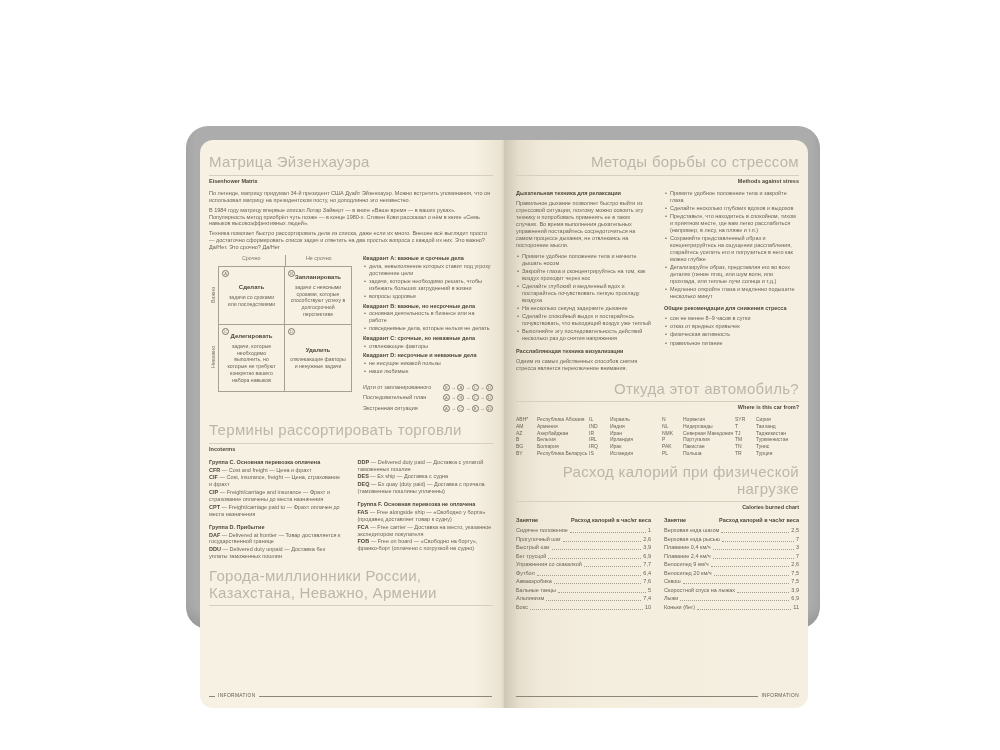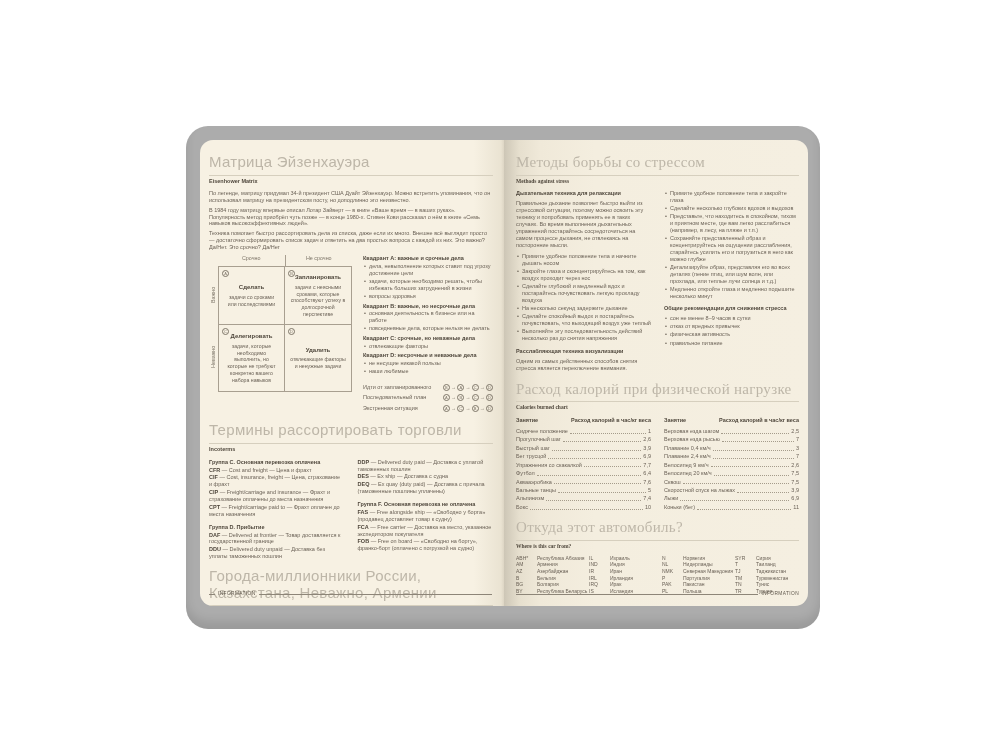--- a/index.html
+++ b/index.html
@@ -1,30 +1,30 @@
 <!DOCTYPE html>
 <html><head>
 <meta charset="utf-8">
 <style>
   html,body{margin:0;padding:0;background:#fff;}
   .stage{position:relative;width:1000px;height:750px;background:#ffffff;overflow:hidden;
          font-family:"Liberation Sans","DejaVu Sans",sans-serif;}
   .cover{position:absolute;left:186px;top:126px;width:634px;height:503px;background:#acacac;
          border-radius:22px;box-shadow:inset 0 -8px 10px rgba(0,0,0,0.10);}
   .spread{position:absolute;left:200px;top:140px;width:608px;height:466px;display:flex;}
-  .page{position:relative;width:304px;height:466px;box-sizing:border-box;overflow:hidden;
+  .page{position:relative;width:304px;height:568px;box-sizing:border-box;overflow:hidden;
         font-size:5.5px;line-height:1.25;color:#6b6257;}
   .page-left{border-radius:13px 0 0 13px;padding:14px 11px 22px 9px;
         background:linear-gradient(to right,#f7f1e3 0%,#f7f1e3 90%,#eae3d2 99%,#ddd5c4 100%);}
   .page-right{border-radius:0 13px 13px 0;padding:14px 9px 22px 12px;
         background:linear-gradient(to right,#cdc6b6 0%,#e6dfce 5%,#f0e9d9 12%,#f4eedf 30%,#f5efe1 100%);}
   .sec-title{font-size:15px;line-height:1.1;font-weight:400;color:#bdb6a8;letter-spacing:0.3px;
         padding-bottom:4px;border-bottom:1px solid #d6cfbe;margin-bottom:2px;}
   .sec-sub{font-size:5.5px;font-weight:700;color:#4f473c;margin-bottom:6px;}
-  .ta-r{font-family:Liberation Serif, serif;}
+  .ta-r{text-align:right;}
   .sec{margin-bottom:7px;}
   p{margin:0 0 2.5px 0;}
   .h-bold{font-weight:700;color:#4f473c;margin-bottom:3px;}
   .bullet{position:relative;padding-left:6px;margin-bottom:1.2px;}
   .bullet::before{content:"•";position:absolute;left:1px;color:#6b6257;}
   
   .matrix-row{display:flex;gap:11px;margin-top:5px;}
   .matrix-area{width:143px;flex-shrink:0;}
   .mcol-labels{display:flex;margin-left:9px;height:11px;font-size:5.4px;color:#7d7568;}
   .mcol-label{flex:1;text-align:center;}
@@ -343,20 +343,138 @@
             <div class="bullet">сон не менее 8–9 часов в сутки</div>
                 <div class="bullet">отказ от вредных привычек</div>
                 <div class="bullet">физическая активность</div>
                 <div class="bullet">правильное питание</div>
               </div>
           </div>
         </div>
       </div>
 
       <div class="sec">
+        <div class="sec-title ta-r">Откуда этот автомобиль?</div>
+        <div class="sec-sub ta-r">Where is this car from?</div>
+        <div class="cars-grid">
+          <div class="car-col">
+
+          <div class="car-row">
+                <span class="car-code">ABH*</span>
+                <span>Республика Абхазия</span>
+              </div>
+              <div class="car-row">
+                <span class="car-code">AM</span>
+                <span>Армения</span>
+              </div>
+              <div class="car-row">
+                <span class="car-code">AZ</span>
+                <span>Азербайджан</span>
+              </div>
+              <div class="car-row">
+                <span class="car-code">B</span>
+                <span>Бельгия</span>
+              </div>
+              <div class="car-row">
+                <span class="car-code">BG</span>
+                <span>Болгария</span>
+              </div>
+              <div class="car-row">
+                <span class="car-code">BY</span>
+                <span>Республика Беларусь</span>
+              </div>
+            </div>
+          <div class="car-col">
+
+          <div class="car-row">
+                <span class="car-code">IL</span>
+                <span>Израиль</span>
+              </div>
+              <div class="car-row">
+                <span class="car-code">IND</span>
+                <span>Индия</span>
+              </div>
+              <div class="car-row">
+                <span class="car-code">IR</span>
+                <span>Иран</span>
+              </div>
+              <div class="car-row">
+                <span class="car-code">IRL</span>
+                <span>Ирландия</span>
+              </div>
+              <div class="car-row">
+                <span class="car-code">IRQ</span>
+                <span>Ирак</span>
+              </div>
+              <div class="car-row">
+                <span class="car-code">IS</span>
+                <span>Исландия</span>
+              </div>
+            </div>
+          <div class="car-col">
+
+          <div class="car-row">
+                <span class="car-code">N</span>
+                <span>Норвегия</span>
+              </div>
+              <div class="car-row">
+                <span class="car-code">NL</span>
+                <span>Нидерланды</span>
+              </div>
+              <div class="car-row">
+                <span class="car-code">NMK</span>
+                <span>Северная Македония</span>
+              </div>
+              <div class="car-row">
+                <span class="car-code">P</span>
+                <span>Португалия</span>
+              </div>
+              <div class="car-row">
+                <span class="car-code">PAK</span>
+                <span>Пакистан</span>
+              </div>
+              <div class="car-row">
+                <span class="car-code">PL</span>
+                <span>Польша</span>
+              </div>
+            </div>
+          <div class="car-col">
+            <div>
+
+            <div class="car-row">
+                  <span class="car-code">SYR</span>
+                  <span>Сирия</span>
+                </div>
+                <div class="car-row">
+                  <span class="car-code">T</span>
+                  <span>Таиланд</span>
+                </div>
+                <div class="car-row">
+                  <span class="car-code">TJ</span>
+                  <span>Таджикистан</span>
+                </div>
+                <div class="car-row">
+                  <span class="car-code">TM</span>
+                  <span>Туркменистан</span>
+                </div>
+                <div class="car-row">
+                  <span class="car-code">TN</span>
+                  <span>Тунис</span>
+                </div>
+                <div class="car-row">
+                  <span class="car-code">TR</span>
+                  <span>Турция</span>
+                </div>
+              </div>
+
+          </div>
+        </div>
+      </div>
+
+      <div class="sec">
         <div class="sec-title ta-r">Расход калорий при физической нагрузке</div>
         <div class="sec-sub ta-r">Calories burned chart</div>
         <div class="two-col">
           <div class="col">
             <div class="cal-head">
               <span>Занятие</span>
               <span>Расход калорий в час/кг веса</span>
             </div>
             <div>
 
@@ -467,138 +585,20 @@
                 <div class="dotrow">
                   <span>Коньки (бег)</span>
                   <span class="dots"></span>
                   <span>11</span>
                 </div>
               </div>
           </div>
         </div>
       </div>
 
-      <div class="sec">
-        <div class="sec-title ta-r">Откуда этот автомобиль?</div>
-        <div class="sec-sub ta-r">Where is this car from?</div>
-        <div class="cars-grid">
-          <div class="car-col">
-
-          <div class="car-row">
-                <span class="car-code">ABH*</span>
-                <span>Республика Абхазия</span>
-              </div>
-              <div class="car-row">
-                <span class="car-code">AM</span>
-                <span>Армения</span>
-              </div>
-              <div class="car-row">
-                <span class="car-code">AZ</span>
-                <span>Азербайджан</span>
-              </div>
-              <div class="car-row">
-                <span class="car-code">B</span>
-                <span>Бельгия</span>
-              </div>
-              <div class="car-row">
-                <span class="car-code">BG</span>
-                <span>Болгария</span>
-              </div>
-              <div class="car-row">
-                <span class="car-code">BY</span>
-                <span>Республика Беларусь</span>
-              </div>
-            </div>
-          <div class="car-col">
-
-          <div class="car-row">
-                <span class="car-code">IL</span>
-                <span>Израиль</span>
-              </div>
-              <div class="car-row">
-                <span class="car-code">IND</span>
-                <span>Индия</span>
-              </div>
-              <div class="car-row">
-                <span class="car-code">IR</span>
-                <span>Иран</span>
-              </div>
-              <div class="car-row">
-                <span class="car-code">IRL</span>
-                <span>Ирландия</span>
-              </div>
-              <div class="car-row">
-                <span class="car-code">IRQ</span>
-                <span>Ирак</span>
-              </div>
-              <div class="car-row">
-                <span class="car-code">IS</span>
-                <span>Исландия</span>
-              </div>
-            </div>
-          <div class="car-col">
-
-          <div class="car-row">
-                <span class="car-code">N</span>
-                <span>Норвегия</span>
-              </div>
-              <div class="car-row">
-                <span class="car-code">NL</span>
-                <span>Нидерланды</span>
-              </div>
-              <div class="car-row">
-                <span class="car-code">NMK</span>
-                <span>Северная Македония</span>
-              </div>
-              <div class="car-row">
-                <span class="car-code">P</span>
-                <span>Португалия</span>
-              </div>
-              <div class="car-row">
-                <span class="car-code">PAK</span>
-                <span>Пакистан</span>
-              </div>
-              <div class="car-row">
-                <span class="car-code">PL</span>
-                <span>Польша</span>
-              </div>
-            </div>
-          <div class="car-col">
-            <div>
-
-            <div class="car-row">
-                  <span class="car-code">SYR</span>
-                  <span>Сирия</span>
-                </div>
-                <div class="car-row">
-                  <span class="car-code">T</span>
-                  <span>Таиланд</span>
-                </div>
-                <div class="car-row">
-                  <span class="car-code">TJ</span>
-                  <span>Таджикистан</span>
-                </div>
-                <div class="car-row">
-                  <span class="car-code">TM</span>
-                  <span>Туркменистан</span>
-                </div>
-                <div class="car-row">
-                  <span class="car-code">TN</span>
-                  <span>Тунис</span>
-                </div>
-                <div class="car-row">
-                  <span class="car-code">TR</span>
-                  <span>Турция</span>
-                </div>
-              </div>
-
-          </div>
-        </div>
-      </div>
-
       <div class="page-footer fr">
         <span class="foot-rule"></span>
         <span>INFORMATION</span>
       </div>
     </div>
 
   </div>
 </div>
 
 </body></html>

